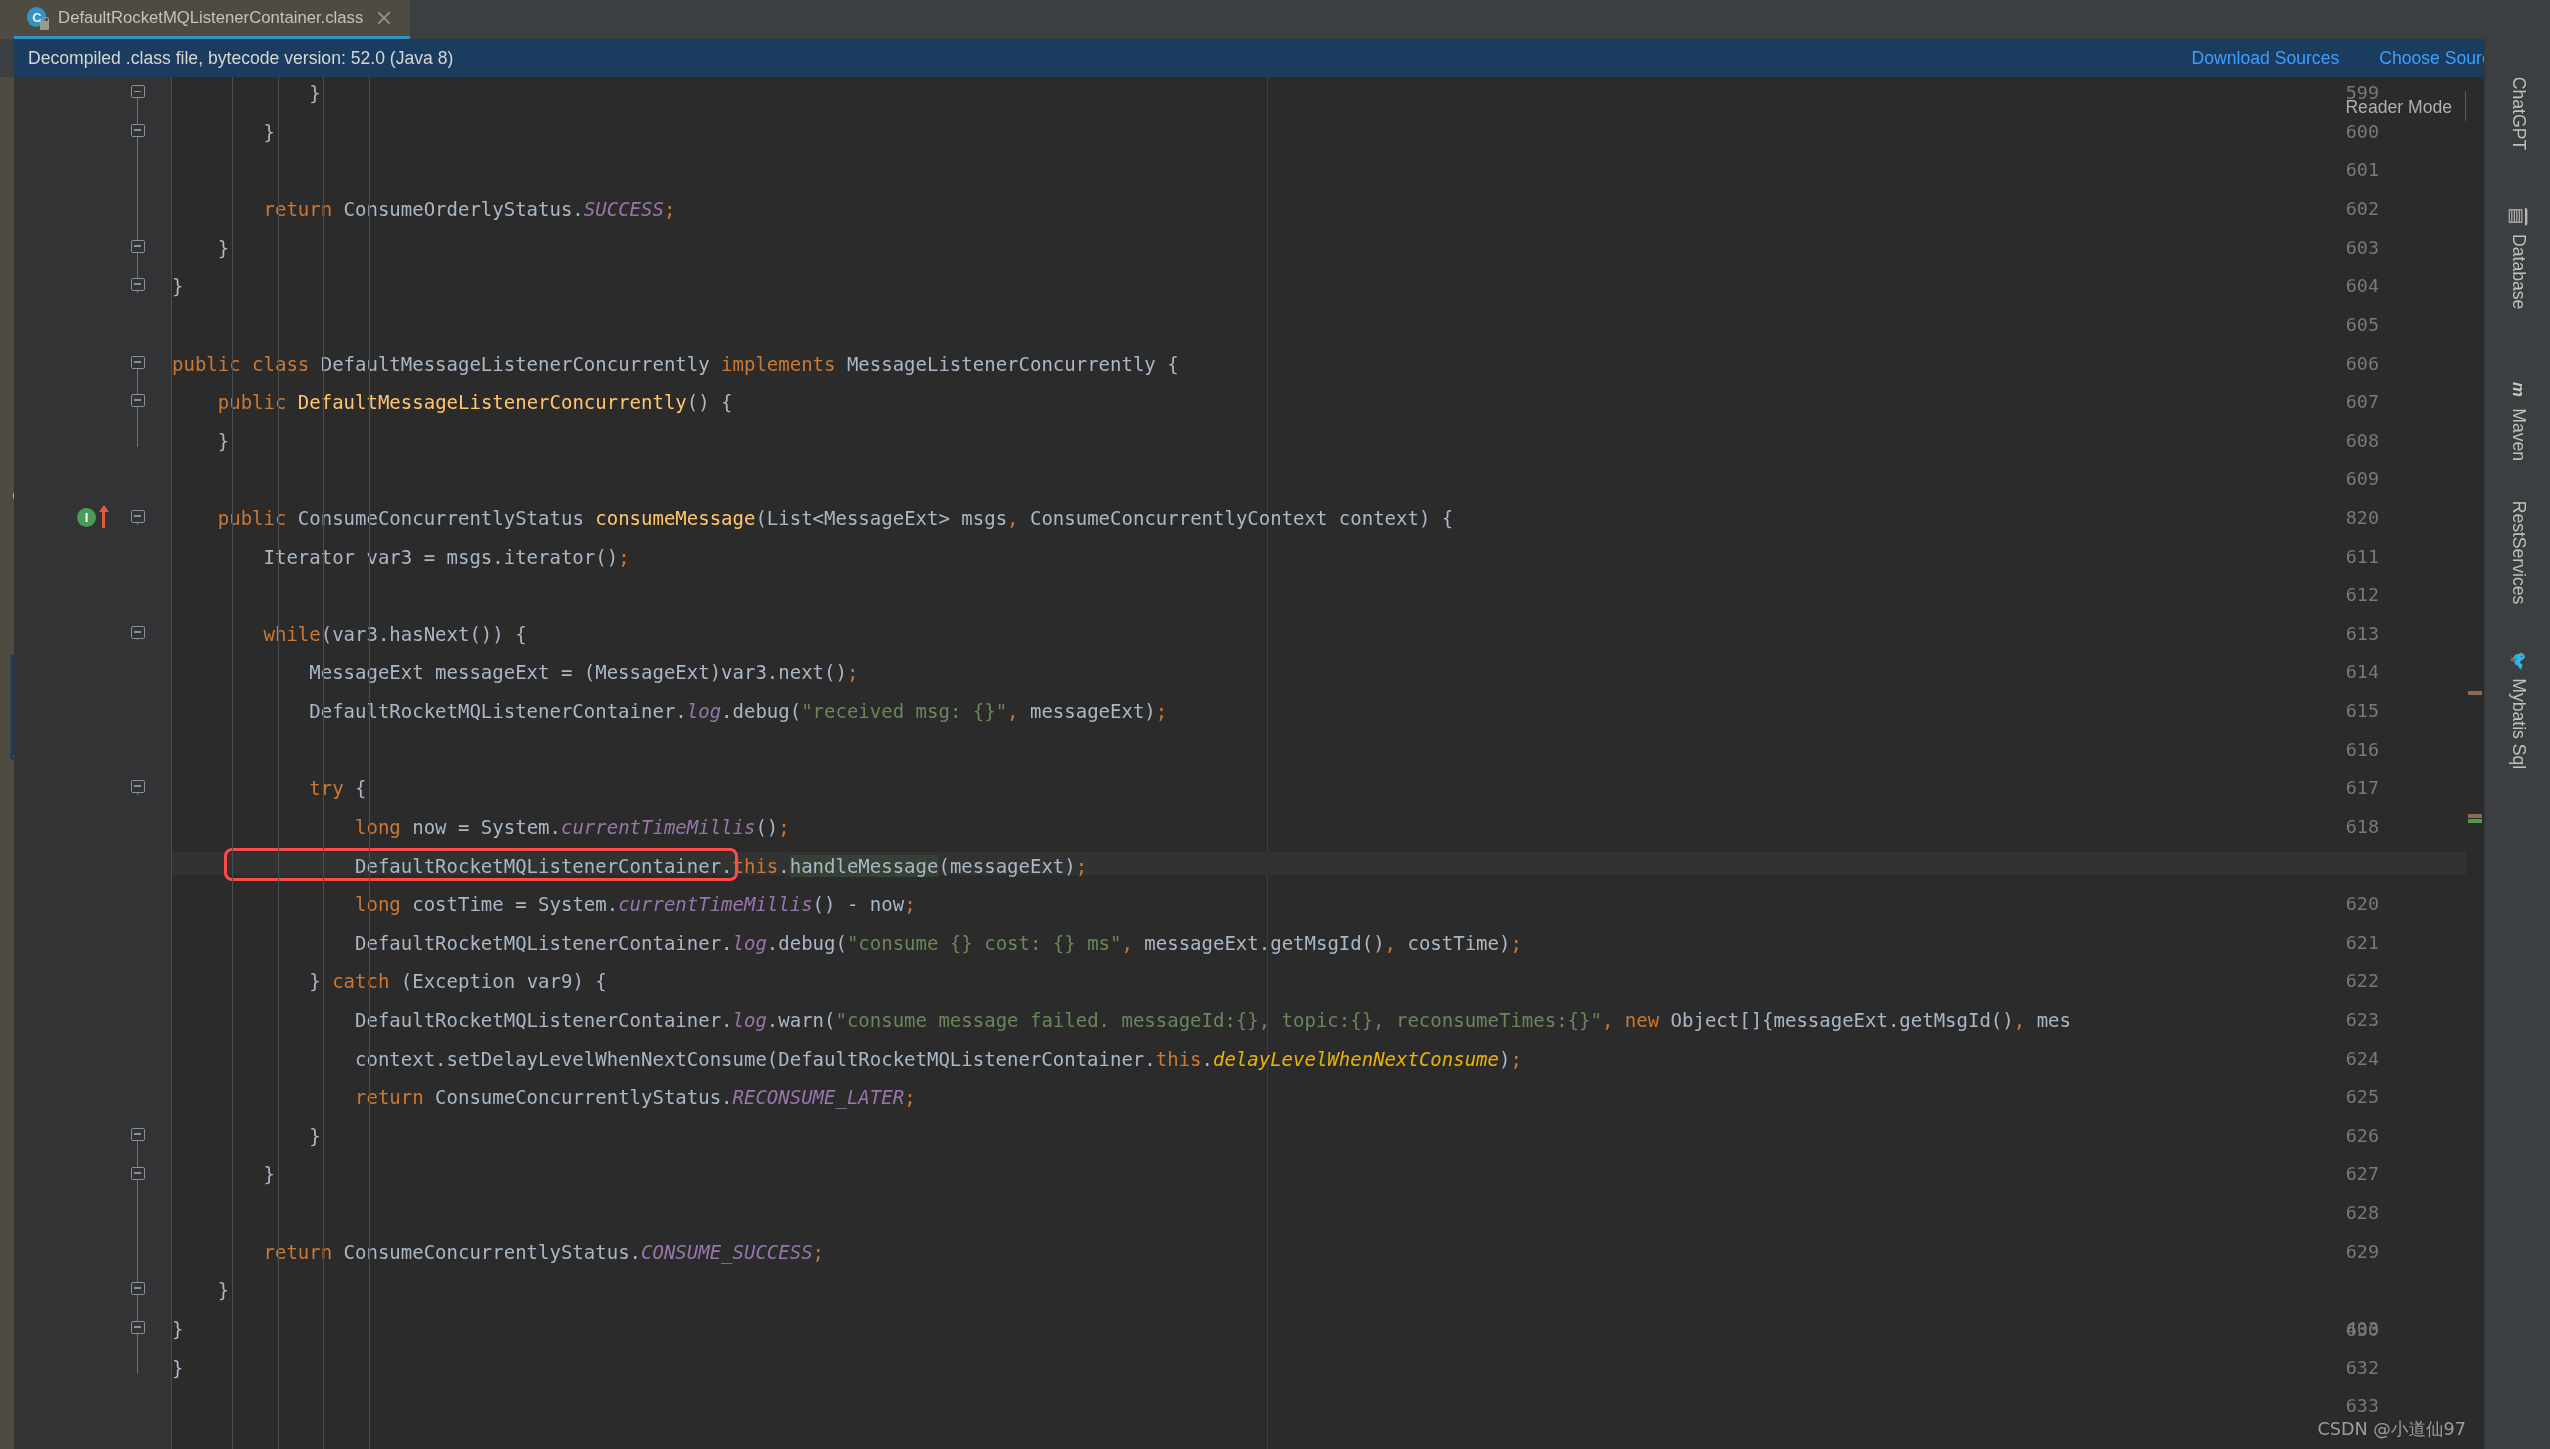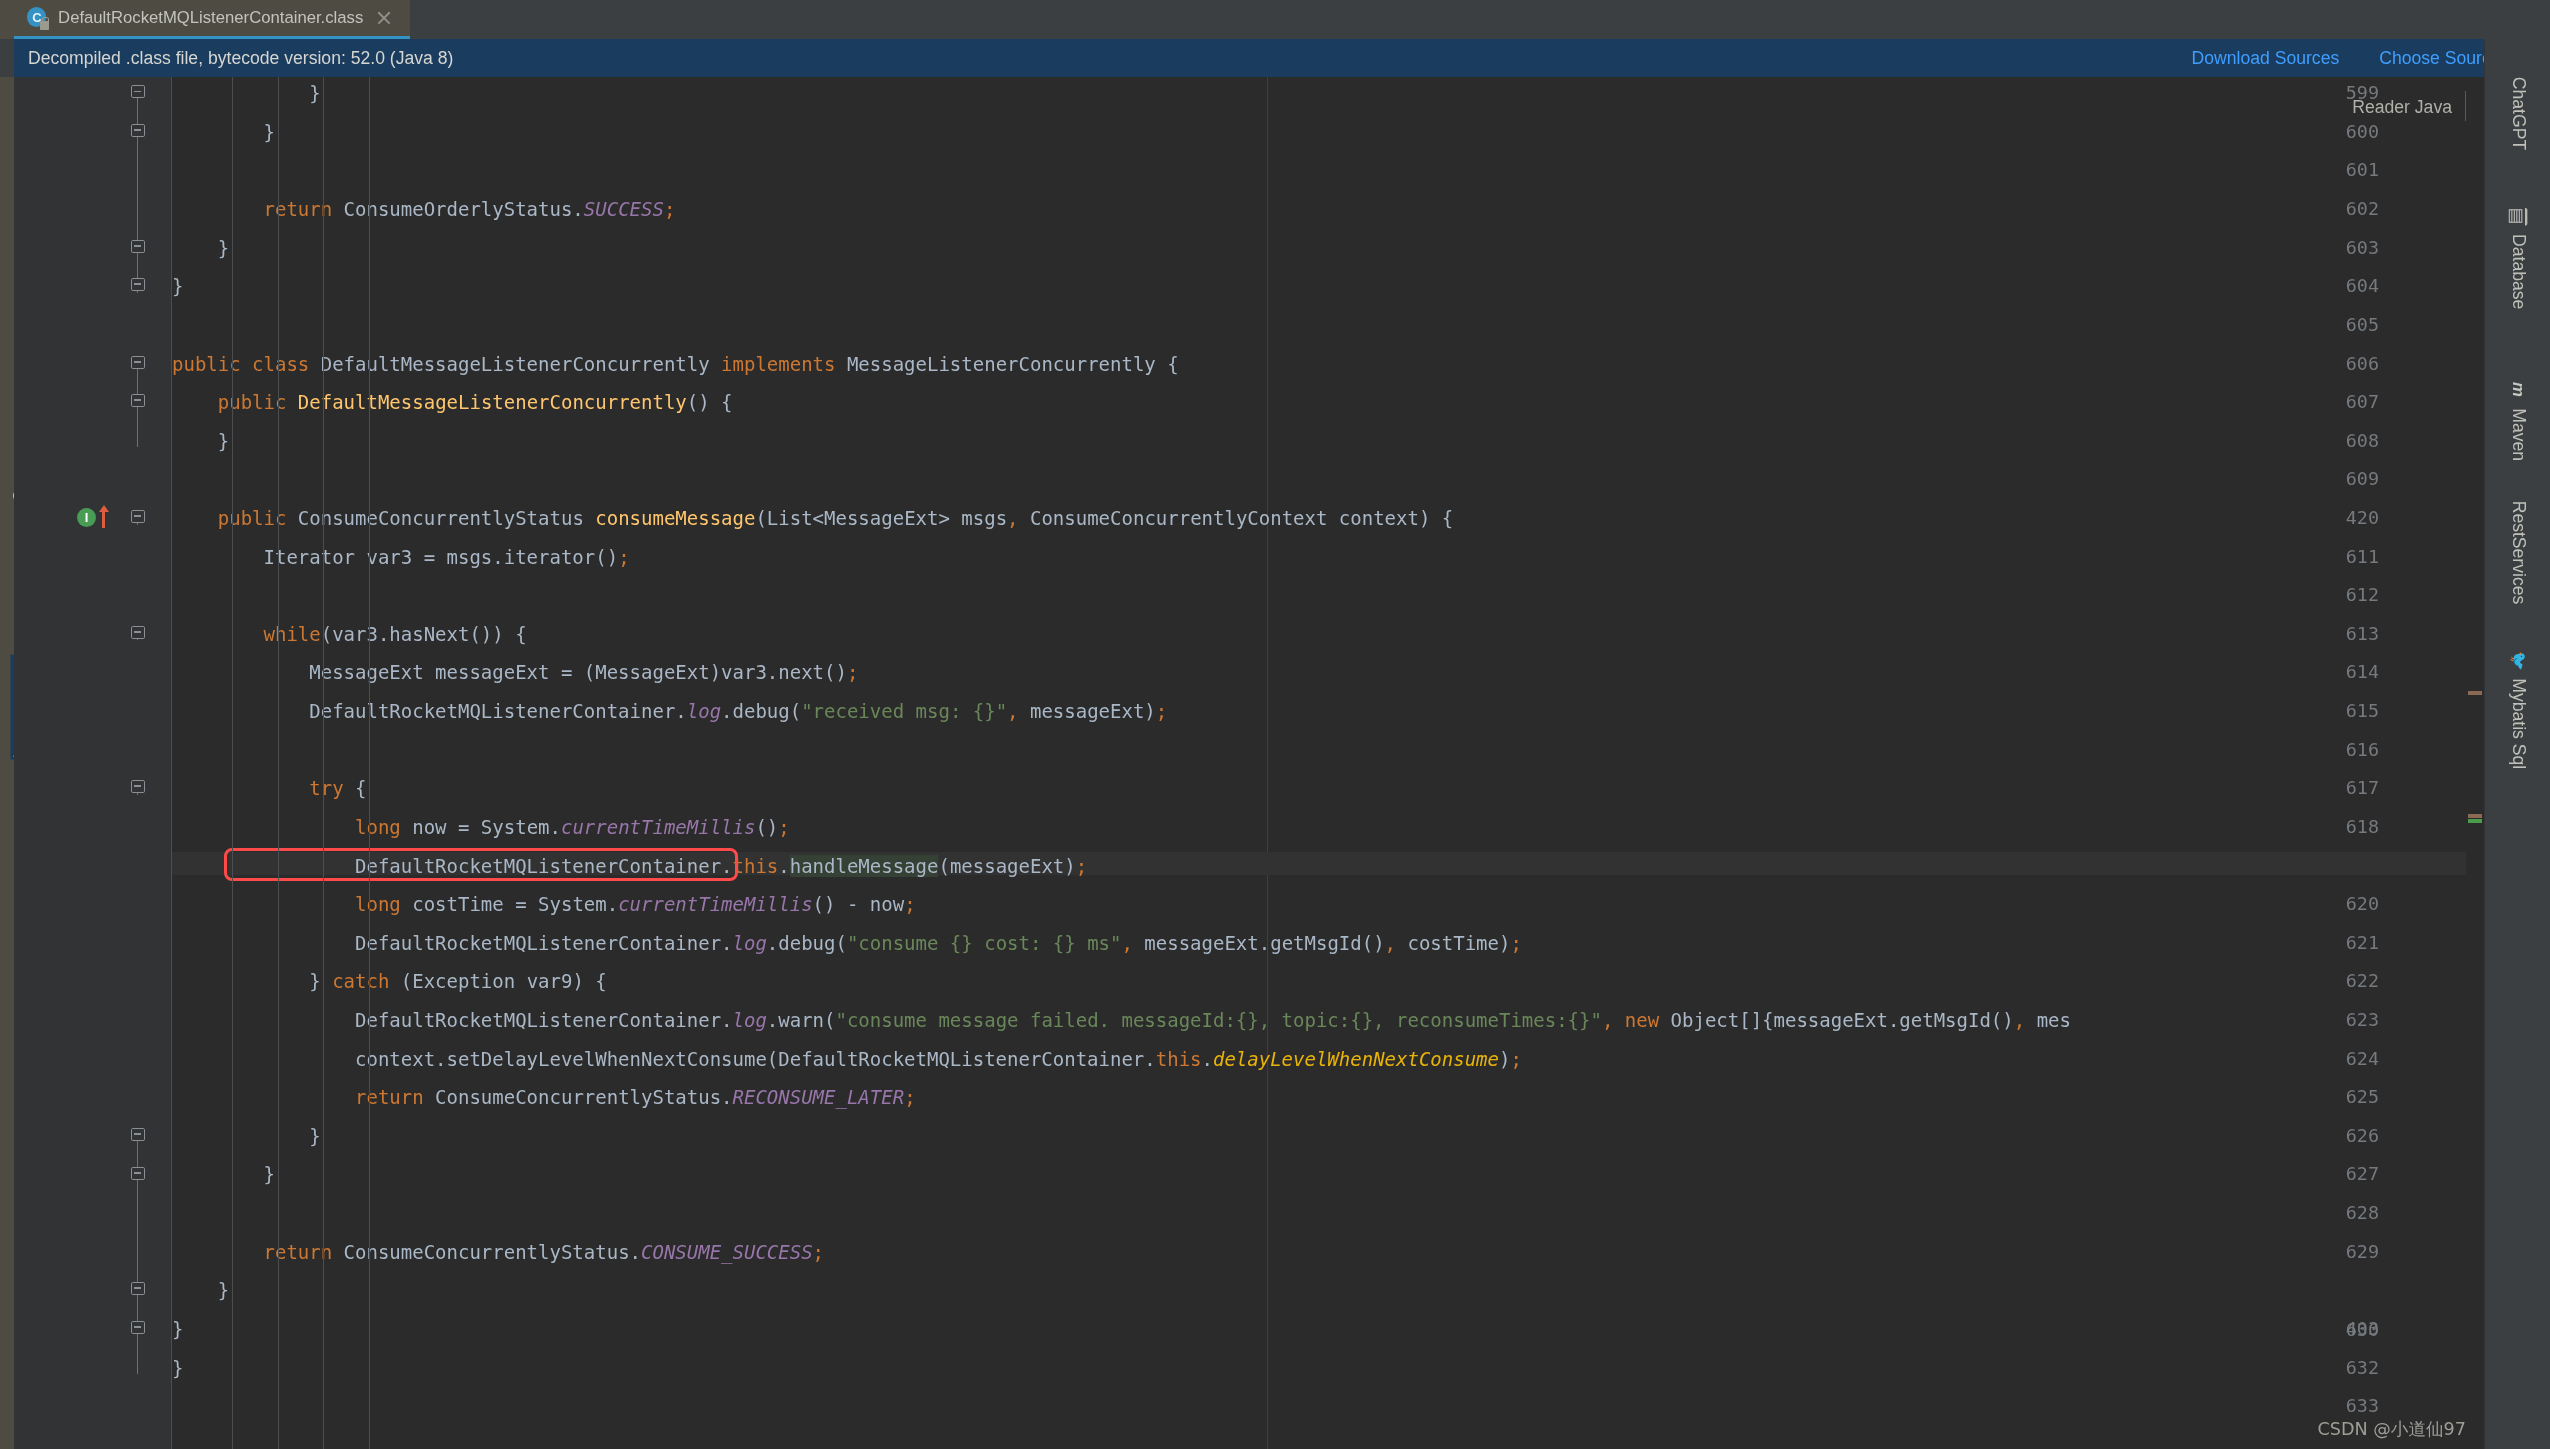--- a/index.html
+++ b/index.html
@@ -257,21 +257,21 @@
         <div class="lineno" style="top: 276px;">606</div>
         <div class="fold" style="top: 275px;">
           <span class="box"></span>
         </div>
         <div class="lineno" style="top: 314px;">607</div>
         <div class="fold" style="top: 313px;">
           <span class="box"></span>
         </div>
         <div class="lineno" style="top: 353px;">608</div>
         <div class="lineno" style="top: 391px;">609</div>
-        <div class="lineno" style="top: 430px;">420</div>
+        <div class="lineno" style="top: 430px;">820</div>
         <div class="fold" style="top: 429px;">
           <span class="box"></span>
         </div>
         <div class="impl-icon" style="top: 431px;">I</div>
         <div class="up-arrow" style="top: 428px;">
           <span class="head"></span>
           <span class="stem"></span>
         </div>
         <div class="lineno" style="top: 469px;">611</div>
         <div class="lineno" style="top: 507px;">612</div>
@@ -320,21 +320,21 @@
         <div class="redbox" style="left: 210px; top: 771px; width: 514px; height: 33px;"></div>
         <div style="position: absolute; left: 214px; top: 775px; width: 505px; height: 24px; background: rgb(58, 58, 58); z-index: -1;"></div>
       </div>
   <div class="indent-guide" style="left: 218px; top: 0px; height: 1373px;"></div>
       <div class="indent-guide" style="left: 264px; top: 0px; height: 1373px;"></div>
       <div class="indent-guide" style="left: 309px; top: 0px; height: 1373px;"></div>
       <div class="indent-guide" style="left: 355px; top: 0px; height: 1373px;"></div>
     </div>
 
   <div class="reader-sep"></div>
-  <div class="reader-mode">Reader Java</div>
+  <div class="reader-mode">Reader Mode</div>
 
   <div class="marker-bar" id="markerBar">
       <div class="mk" style="top: 614px; background: rgb(138, 106, 82);"></div>
       <div class="mk" style="top: 737px; background: rgb(138, 106, 82);"></div>
       <div class="mk" style="top: 742px; background: rgb(74, 156, 74);"></div>
     </div>
 
   <div class="right-strip" id="rightStrip">
       <div class="rtab" style="top: -17.6px;">
         <span class="rtab-inner">

